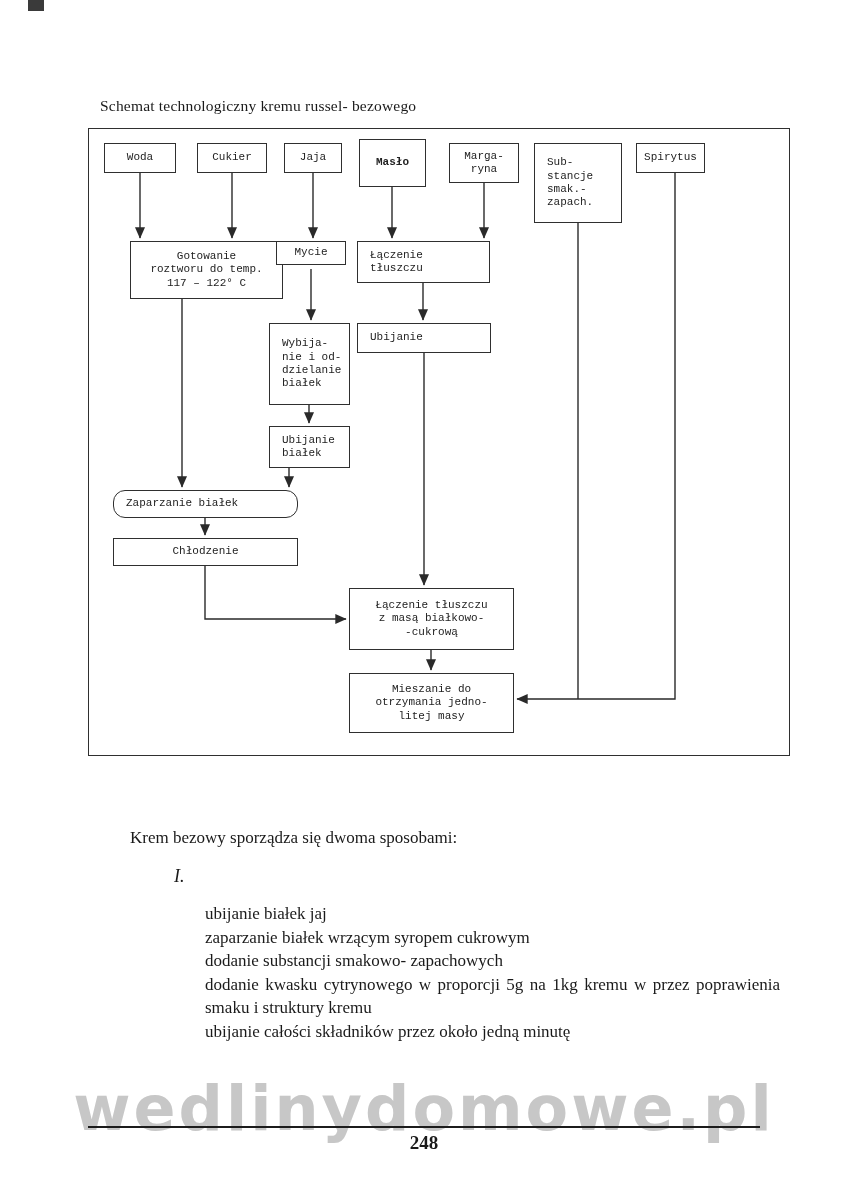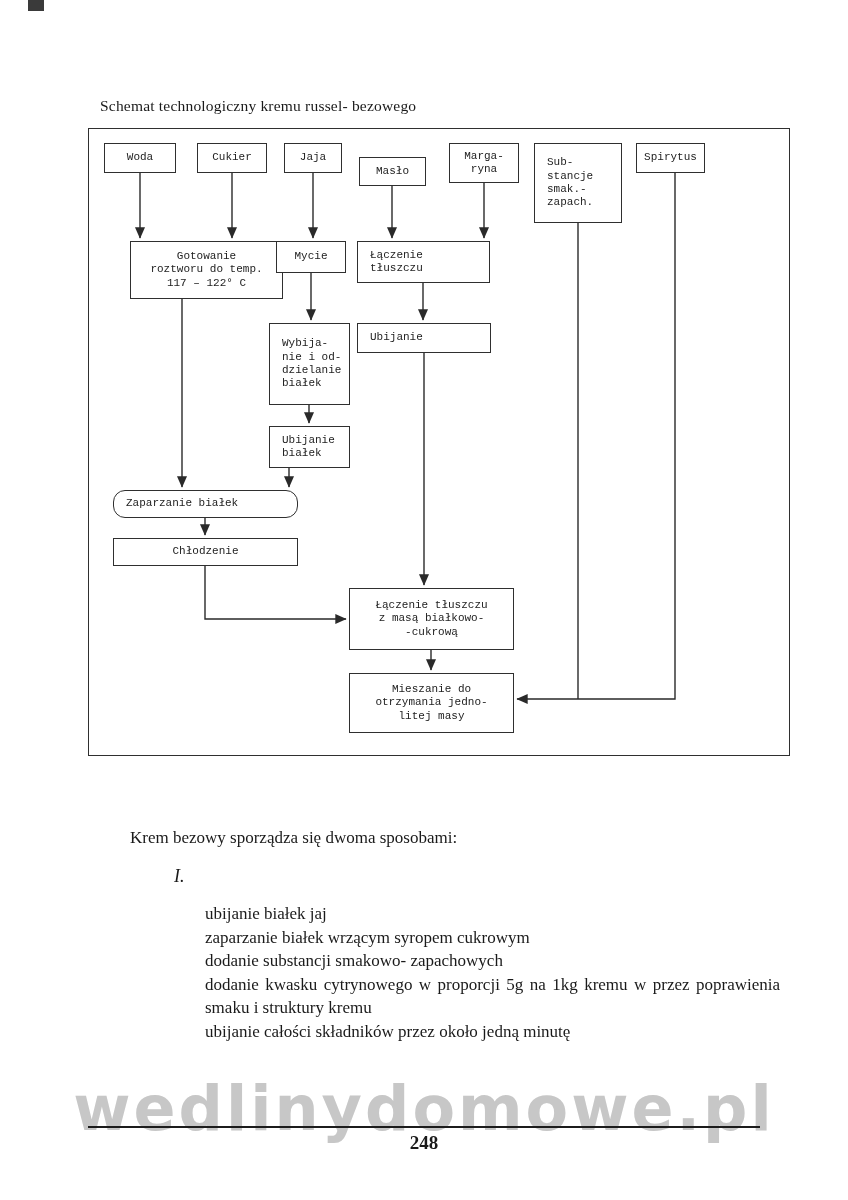--- a/index.html
+++ b/index.html
@@ -24,26 +24,26 @@
     position:absolute; border:1px solid #2f2f2f; background:#fff;
     font-family:"Liberation Mono", monospace; font-size:11px; line-height:1.22;
     color:#222; display:flex; align-items:center; justify-content:center;
     text-align:center; white-space:pre-line; padding:2px 4px;
   }
   .node.left { justify-content:flex-start; text-align:left; padding-left:12px; }
 
   #n-woda        { left:15px;  top:14px;  width:72px;  height:30px; }
   #n-cukier      { left:108px; top:14px;  width:70px;  height:30px; }
   #n-jaja        { left:195px; top:14px;  width:58px;  height:30px; }
-  #n-maslo       { left:270px; top:28px;  width:67px;  height:29px; }
+  #n-maslo       { left:270px; top:10px;  width:67px;  height:48px;font-weight:bold; }
   #n-margaryna   { left:360px; top:14px;  width:70px;  height:40px; }
   #n-substancje  { left:445px; top:14px;  width:88px;  height:80px; }
   #n-spirytus    { left:547px; top:14px;  width:69px;  height:30px; }
   #n-gotowanie   { left:17px;  top:112px; width:153px; height:58px;margin-left:24px; }
-  #n-mycie       { left:187px; top:112px; width:70px;  height:32px; }
+  #n-mycie       { left:187px; top:112px; width:70px;  height:24px; }
   #n-laczenie-tluszczu { left:268px; top:112px; width:133px; height:42px; }
   #n-wybijanie   { left:180px; top:194px; width:81px;  height:82px; }
   #n-ubijanie    { left:268px; top:194px; width:134px; height:30px; }
   #n-ubijanie-bialek { left:180px; top:297px; width:81px; height:42px; }
   #n-zaparzanie  { left:24px;  top:361px; width:185px; height:28px;border-radius:12px; }
   #n-chlodzenie  { left:24px;  top:409px; width:185px; height:28px; }
   #n-laczenie-masa { left:260px; top:459px; width:165px; height:62px; }
   #n-mieszanie   { left:260px; top:544px; width:165px; height:60px; }
 
   

